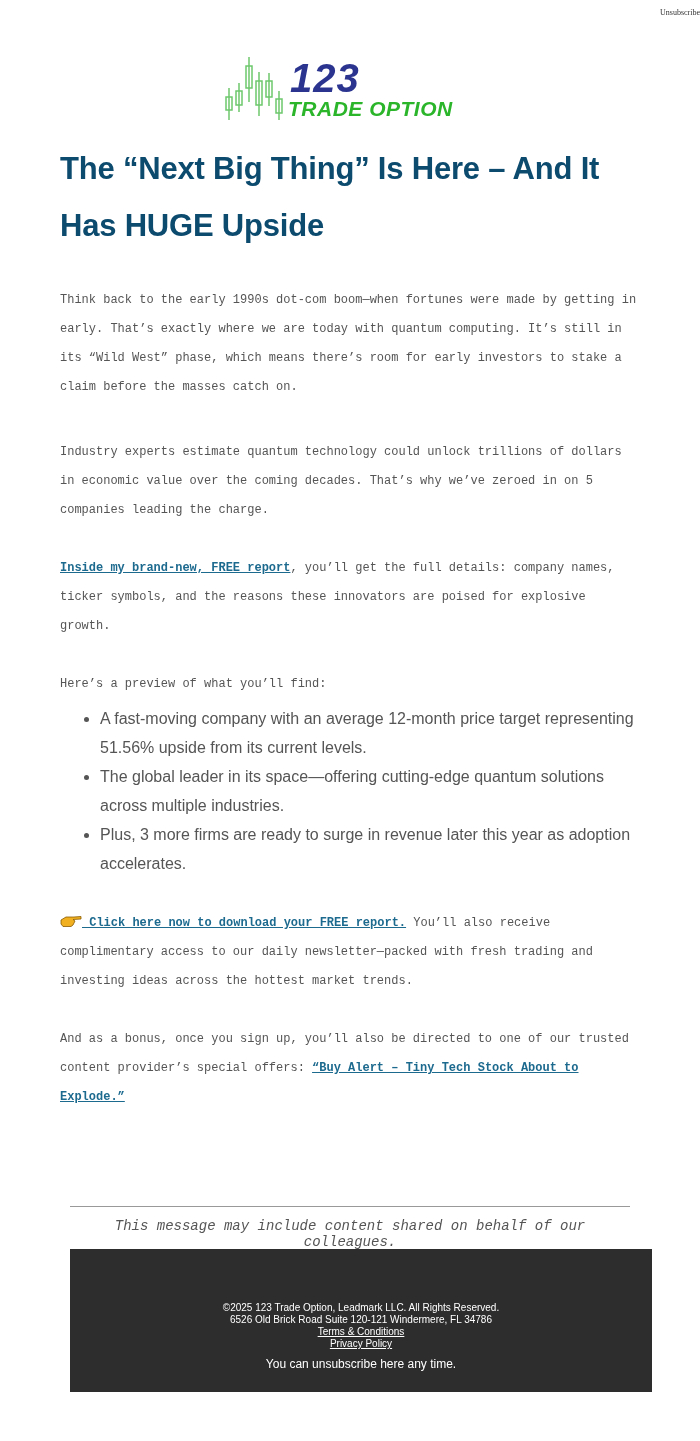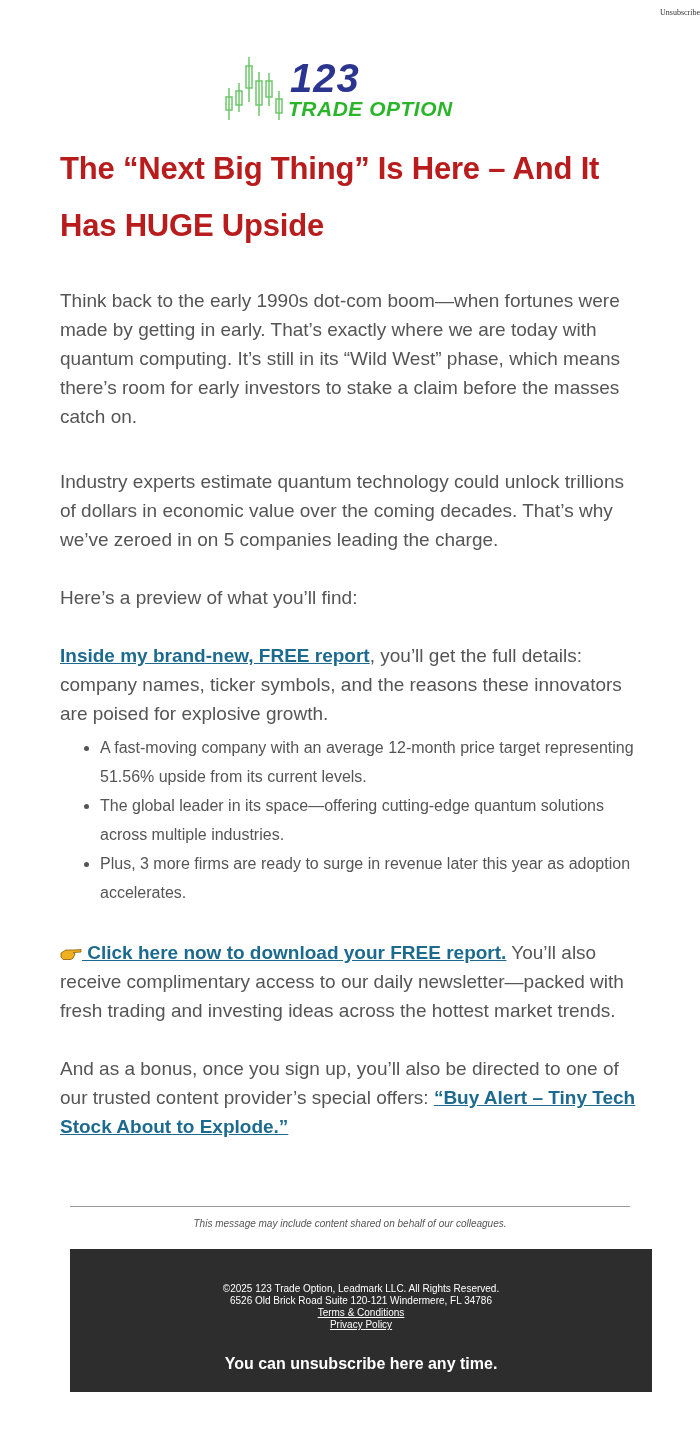--- a/index.html
+++ b/index.html
@@ -2,32 +2,32 @@
 <html><head>
 <meta charset="utf-8">
 <style>
   * { box-sizing: border-box; margin: 0; padding: 0; }
   html, body { width: 700px; background: #ffffff; }
   body { font-family: "Liberation Sans", sans-serif; color: #555555; position: relative; min-height: 1441px; }
   .unsub-top { position: absolute; top: 8px; right: 0; font-family: "Liberation Serif", serif; font-size: 8px; color: #333; text-decoration: none; }
   .logo { position: absolute; top: 54px; left: 222px; width: 250px; height: 68px; }
   .logo svg { display: block; }
   .content { position: absolute; left: 60px; top: 140px; width: 580px; }
-  h1 { font-family: "Liberation Sans", sans-serif; font-size: 31px; line-height: 57px; font-weight: bold; color: #b91c1c; letter-spacing: -0.2px; }
-  p.body { font-size: 19px; line-height: 29px; color: #555555; margin-top: 0; }
+  h1 { font-family: "Liberation Sans", sans-serif; font-size: 31px; line-height: 57px; font-weight: bold; color: #0c4a6e; letter-spacing: -0.2px; }
+  p.body { font-size: 12px; line-height: 29px; color: #555555; margin-top: 0; font-family: Liberation Mono, monospace; }
   a.lnk { color: #1d6a8f; font-weight: bold; text-decoration: underline; }
   a.lnk-plain { color: #1d6a8f; text-decoration: underline; }
   ul.bullets { list-style: disc; padding-left: 40px; margin: 0; font-size: 16px; line-height: 29px; color: #555555; }
   .hand { display: inline-block; vertical-align: -2px; width: 22px; height: 14px; }
   .center { text-align: center; }
   .rule { position: absolute; left: 70px; top: 1206px; width: 560px; height: 1px; background: #999999; }
-  .note { position: absolute; left: 70px; top: 1218px; width: 560px; text-align: center; font-family: Liberation Sans, sans-serif; font-style: italic; font-size: 10px; color: #555; }
-  .footer { position: absolute; left: 70px; top: 1249px; width: 582px; height: 143px; background: #2d2d2d; color: #ffffff; text-align: center; font-size: 10px; line-height: 12px; padding-top: 34px; }
+  .note { position: absolute; left: 70px; top: 1218px; width: 560px; text-align: center; font-family: Liberation Mono, monospace; font-style: italic; font-size: 14px; color: #555; }
+  .footer { position: absolute; left: 70px; top: 1249px; width: 582px; height: 143px; background: #2d2d2d; color: #ffffff; text-align: center; font-size: 10px; line-height: 12px; padding-top: 53px; }
   .footer a { color: #ffffff; text-decoration: underline; }
-  .footer .unsub { font-weight: bold; font-size: 16px; margin-top: 27px; }
+  .footer .unsub { font-weight: normal; font-size: 12px; margin-top: 8px; }
 </style>
 </head>
 <body>
 
 <a class="unsub-top" href="#">Unsubscribe</a>
 
 <div class="logo">
   <svg width="250" height="68" viewBox="0 0 250 68">
     <g stroke="#6cc76c" stroke-width="1.5" fill="none">
       <line x1="7" y1="34" x2="7" y2="66"></line>
@@ -48,25 +48,25 @@
   </svg>
 </div>
 
 <div class="content">
   <h1>The “Next Big Thing” Is Here – And It Has HUGE Upside</h1>
 
   <p class="body" style="margin-top:32px;">Think back to the early 1990s dot-com boom—when fortunes were made by getting in early. That’s exactly where we are today with quantum computing. It’s still in its “Wild West” phase, which means there’s room for early investors to stake a claim before the masses catch on.</p>
 
   <p class="body" style="margin-top:36px;">Industry experts estimate quantum technology could unlock trillions of dollars in economic value over the coming decades. That’s why we’ve zeroed in on 5 companies leading the charge.</p>
 
-  <p class="body" style="margin-top:29px;">Here’s a preview of what you’ll find:</p>
-
   <p class="body" style="margin-top:29px;">
     <a class="lnk" href="#">Inside my brand-new, FREE report</a><span>, you’ll get the full details: company names, ticker symbols, and the reasons these innovators are poised for explosive growth.</span>
   </p>
+
+  <p class="body" style="margin-top:29px;">Here’s a preview of what you’ll find:</p>
 
   <ul class="bullets" style="margin-top:5px;">
     <li>A fast-moving company with an average 12-month price target representing 51.56% upside from its current levels.</li>
     <li>The global leader in its space—offering cutting-edge quantum solutions across multiple industries.</li>
     <li>Plus, 3 more firms are ready to surge in revenue later this year as adoption accelerates.</li>
   </ul>
 
   <p class="body" style="margin-top:31px;">
     <a class="lnk" href="#"><span class="hand"><svg width="22" height="14" viewBox="0 0 22 14">
             <path d="M1 6 L6 3 L14 3 L21 2.5 L21 5 L13 5.5 L15 7 L14 9 L13 11 L11 12.5 L3 12.5 L1 10 Z" fill="#f0b020" stroke="#8a5a00" stroke-width="0.8"></path>

